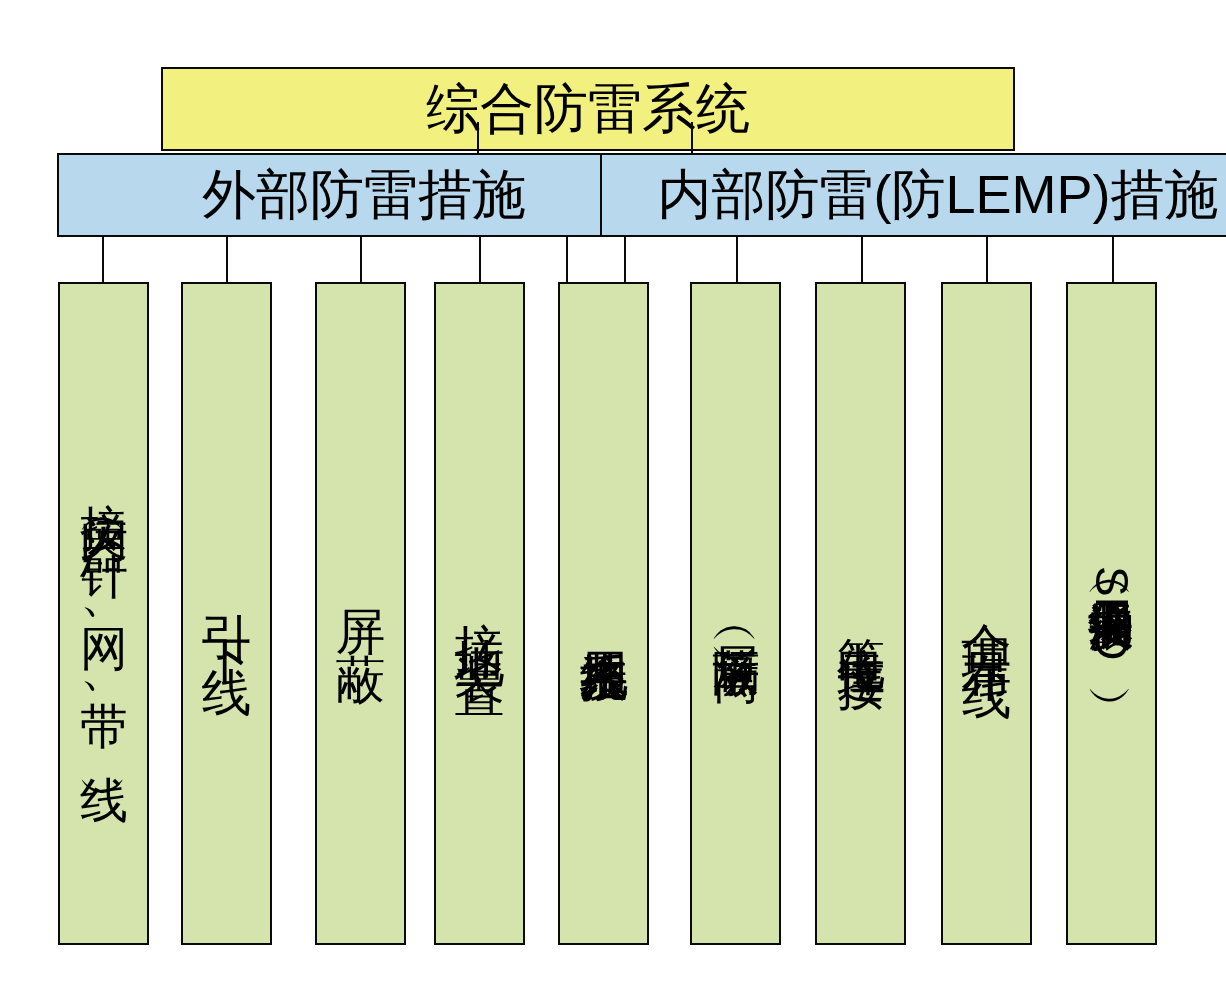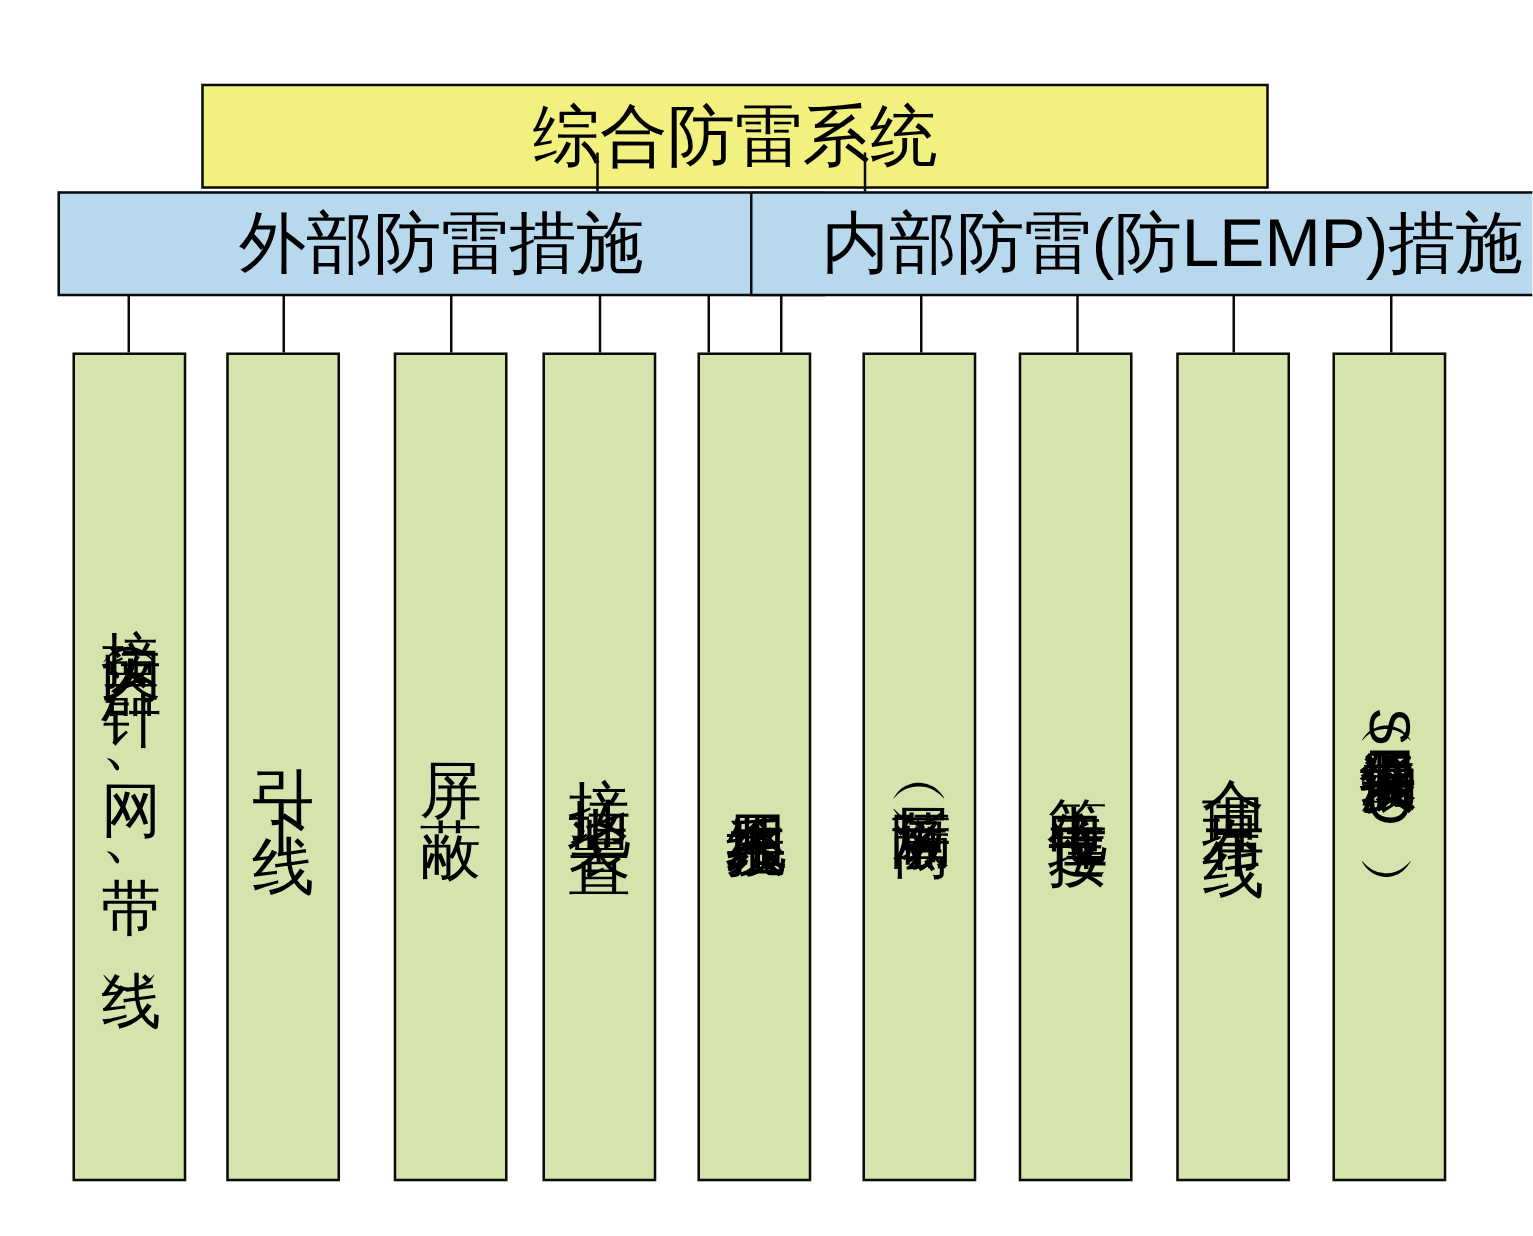--- a/index.html
+++ b/index.html
@@ -33,21 +33,21 @@
     background:var(--root-fill);
     font-size:54px;
     margin-top:28px;
   }
   .branch{
     top:153px;height:84px;
     background:var(--branch-fill);
     font-size:54px;
     white-space:nowrap;
   }
-  .branch-external{left:46px;width:614px;text-align:center;}
+  .branch-external{left:57px;width:614px;text-align:center;}
   .branch-internal{left:600px;width:676px;}
   .leaf{
     top:282px;width:91px;height:663px;
     background:var(--leaf-fill);
   }
   .vtext{
     writing-mode:vertical-rl;
     text-orientation:mixed;
     line-height:1.06;
     font-size:50px;

